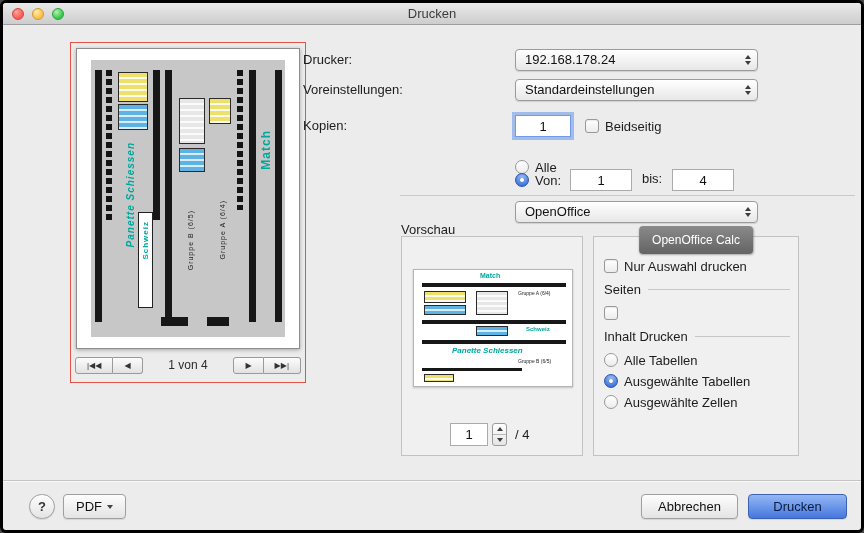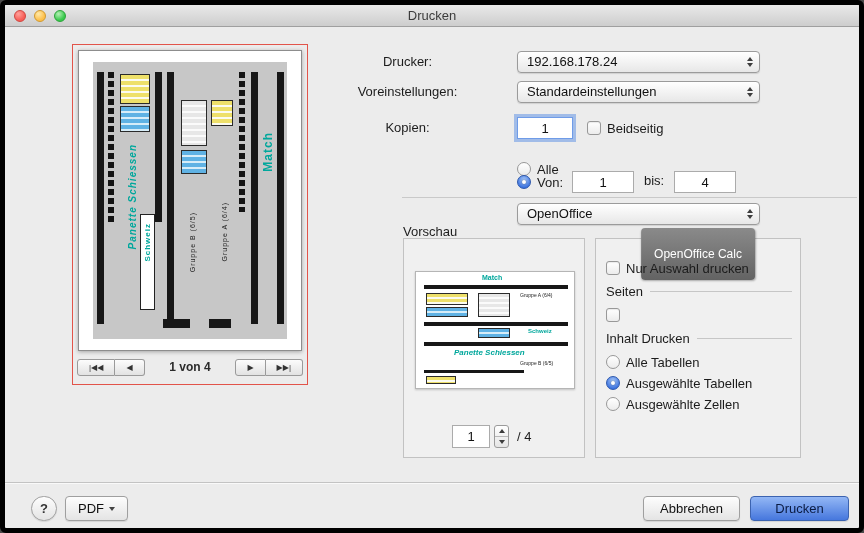--- a/index.html
+++ b/index.html
@@ -1,37 +1,37 @@
 <!DOCTYPE html>
 <html><head>
 <meta charset="utf-8">
 <style>
   * { box-sizing: border-box; margin: 0; padding: 0; }
   html,body { width:864px; height:533px; }
   body { font-family:"Liberation Sans", sans-serif; background:#4a4a4a; }
   .window {
     position:absolute; inset:0; width:864px; height:533px;
     background:#ececec; border-radius:6px; overflow:hidden;
-    border:5px solid #000000;
+    border:3px solid #000000;
   }
   
   .titlebar {
     position:absolute; top:0; left:0; right:0; height:22px;
     background:linear-gradient(#e9e9e9,#cdcdcd);
     border-bottom:1px solid #9f9f9f;
   }
   .title { text-align:center; font-size:13px; line-height:21px; color:#3c3c3c; }
   .lights { position:absolute; left:9px; top:5px; display:flex; gap:8px; }
   .light { width:12px; height:12px; border-radius:50%; }
   .light.red    { background:radial-gradient(circle at 35% 30%, #ffa09a, #f75e57 65%); border:1px solid #cf453f; }
   .light.yellow { background:radial-gradient(circle at 35% 30%, #ffe9a8, #fdbf4b 65%); border:1px solid #d0992f; }
   .light.green  { background:radial-gradient(circle at 35% 30%, #b4efb4, #38c94c 65%); border:1px solid #2aa339; }
 
   .abs { position:absolute; }
-  .flabel { position:absolute; left:300px; width:205px; text-align:center; font-size:13px; line-height:22px; color:#1c1c1c; }
+  .flabel { position:absolute; left:300px; width:205px; text-align:left; font-size:13px; line-height:22px; color:#1c1c1c; }
 
   
   .popup {
     position:absolute; height:22px; width:243px;
     border:1px solid #9b9b9b; border-radius:4px;
     background:linear-gradient(#ffffff,#e7e7e7);
     box-shadow:0 1px 1px rgba(0,0,0,.12);
     font-size:13px; line-height:20px; padding:0 22px 12px 9px; color:#111;
     white-space:nowrap; overflow:hidden;
   }
@@ -57,21 +57,21 @@
   .radio.checked::after { content:""; position:absolute; left:4px; top:4px; width:4px; height:4px;
     border-radius:50%; background:#fff; box-shadow:0 0 2px rgba(0,0,0,.45); }
 
   .divider { position:absolute; height:1px; background:#c9c9c9; }
 
   
   .groupbox { position:absolute; background:#f0f0f0; border:1px solid #c2c2c2; }
   .panel-tab {
     position:absolute; top:-11px; left:50%; transform:translateX(-50%);
     background:linear-gradient(#8a8a8a,#636363); color:#fff; font-size:12px; line-height:20px;
-    padding:16px 13px; border-radius:4px; white-space:nowrap; box-shadow:0 1px 2px rgba(0,0,0,.3);
+    padding:4px 13px; border-radius:4px; white-space:nowrap; box-shadow:0 1px 2px rgba(0,0,0,.3);
   }
   .grouplabel { position:absolute; display:flex; align-items:center; gap:7px; font-size:13px; color:#1c1c1c; }
   .grouplabel::after { content:""; flex:1; height:1px; background:#c6c6c6; }
 
   
   .btn {
     position:absolute; height:25px; border:1px solid #9f9f9f; border-radius:4px;
     background:linear-gradient(#fdfdfd,#e4e4e4); font-size:13px; color:#111;
     display:inline-flex; align-items:center; justify-content:center; gap:5px;
     box-shadow:0 1px 1px rgba(0,0,0,.1); padding:0 12px; white-space:nowrap;
@@ -79,21 +79,21 @@
   .btn.default { background:linear-gradient(#93b7f5,#4677dd); border-color:#3c63b0; color:#0a1b42; }
   .btn.round { border-radius:13px; width:26px; padding:0; font-weight:bold; color:#333; }
   .mini-tri { width:0;height:0;border-left:3px solid transparent;border-right:3px solid transparent;border-top:4px solid #444; }
 
   
   .nav-group { display:flex; }
   .navbtn { height:17px; padding:0 11px; font-size:8px; line-height:15px; color:#333;
     border:1px solid #9a9a9a; background:linear-gradient(#fcfcfc,#e2e2e2); }
   .navbtn.first { border-radius:3px 0 0 3px; }
   .navbtn.last  { border-radius:0 3px 3px 0; border-left:none; }
-  .nav-caption { font-size:12px; color:#2b2b2b; line-height:17px;font-weight:bold; }
+  .nav-caption { font-size:12px; color:#2b2b2b; line-height:17px; }
 
   
   .stepper { position:absolute; width:15px; height:23px; border:1px solid #9b9b9b; border-radius:3px;
     background:linear-gradient(#ffffff,#e5e5e5); display:flex; flex-direction:column;
     align-items:center; justify-content:space-evenly; }
   .stepper .sep { width:100%; height:1px; background:#b8b8b8; }
 
   
   .preview-ring { position:absolute; left:67px; top:39px; width:236px; height:341px;
     border:1px solid rgba(224,57,46,.85); }

